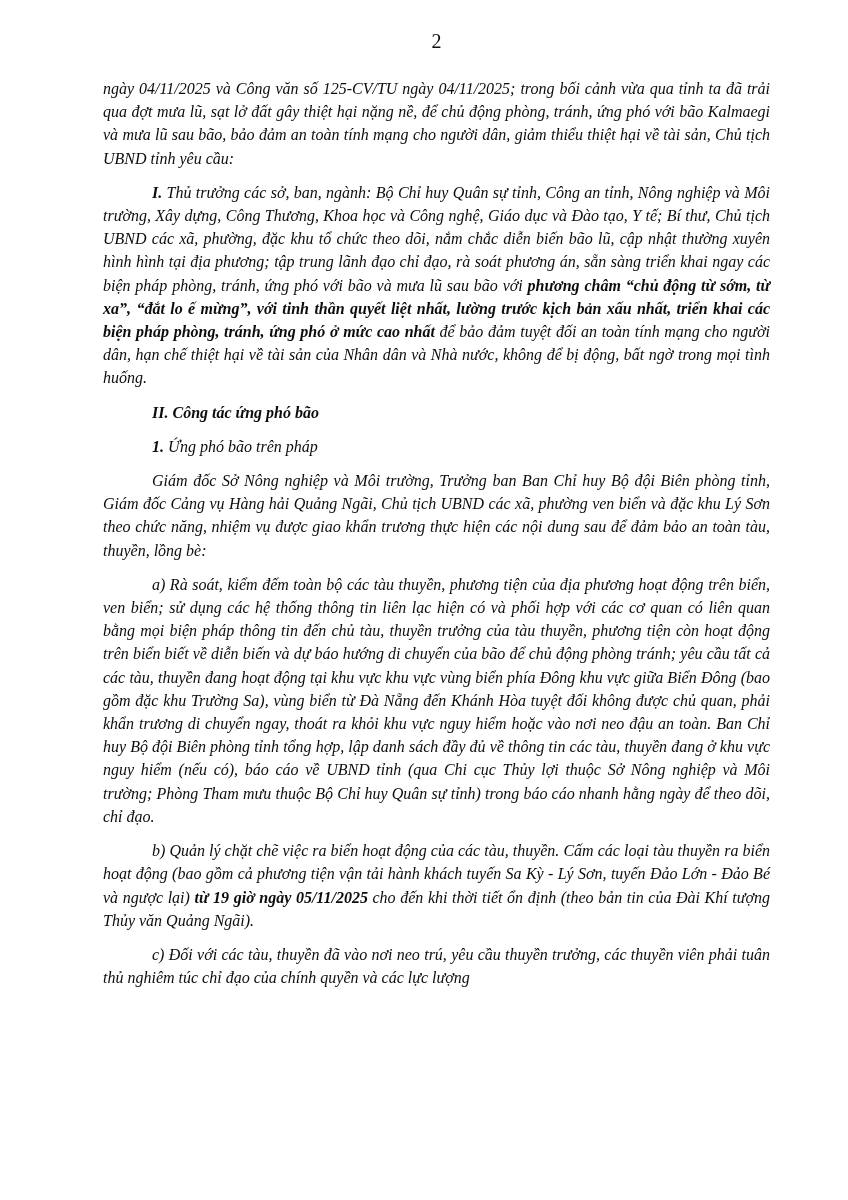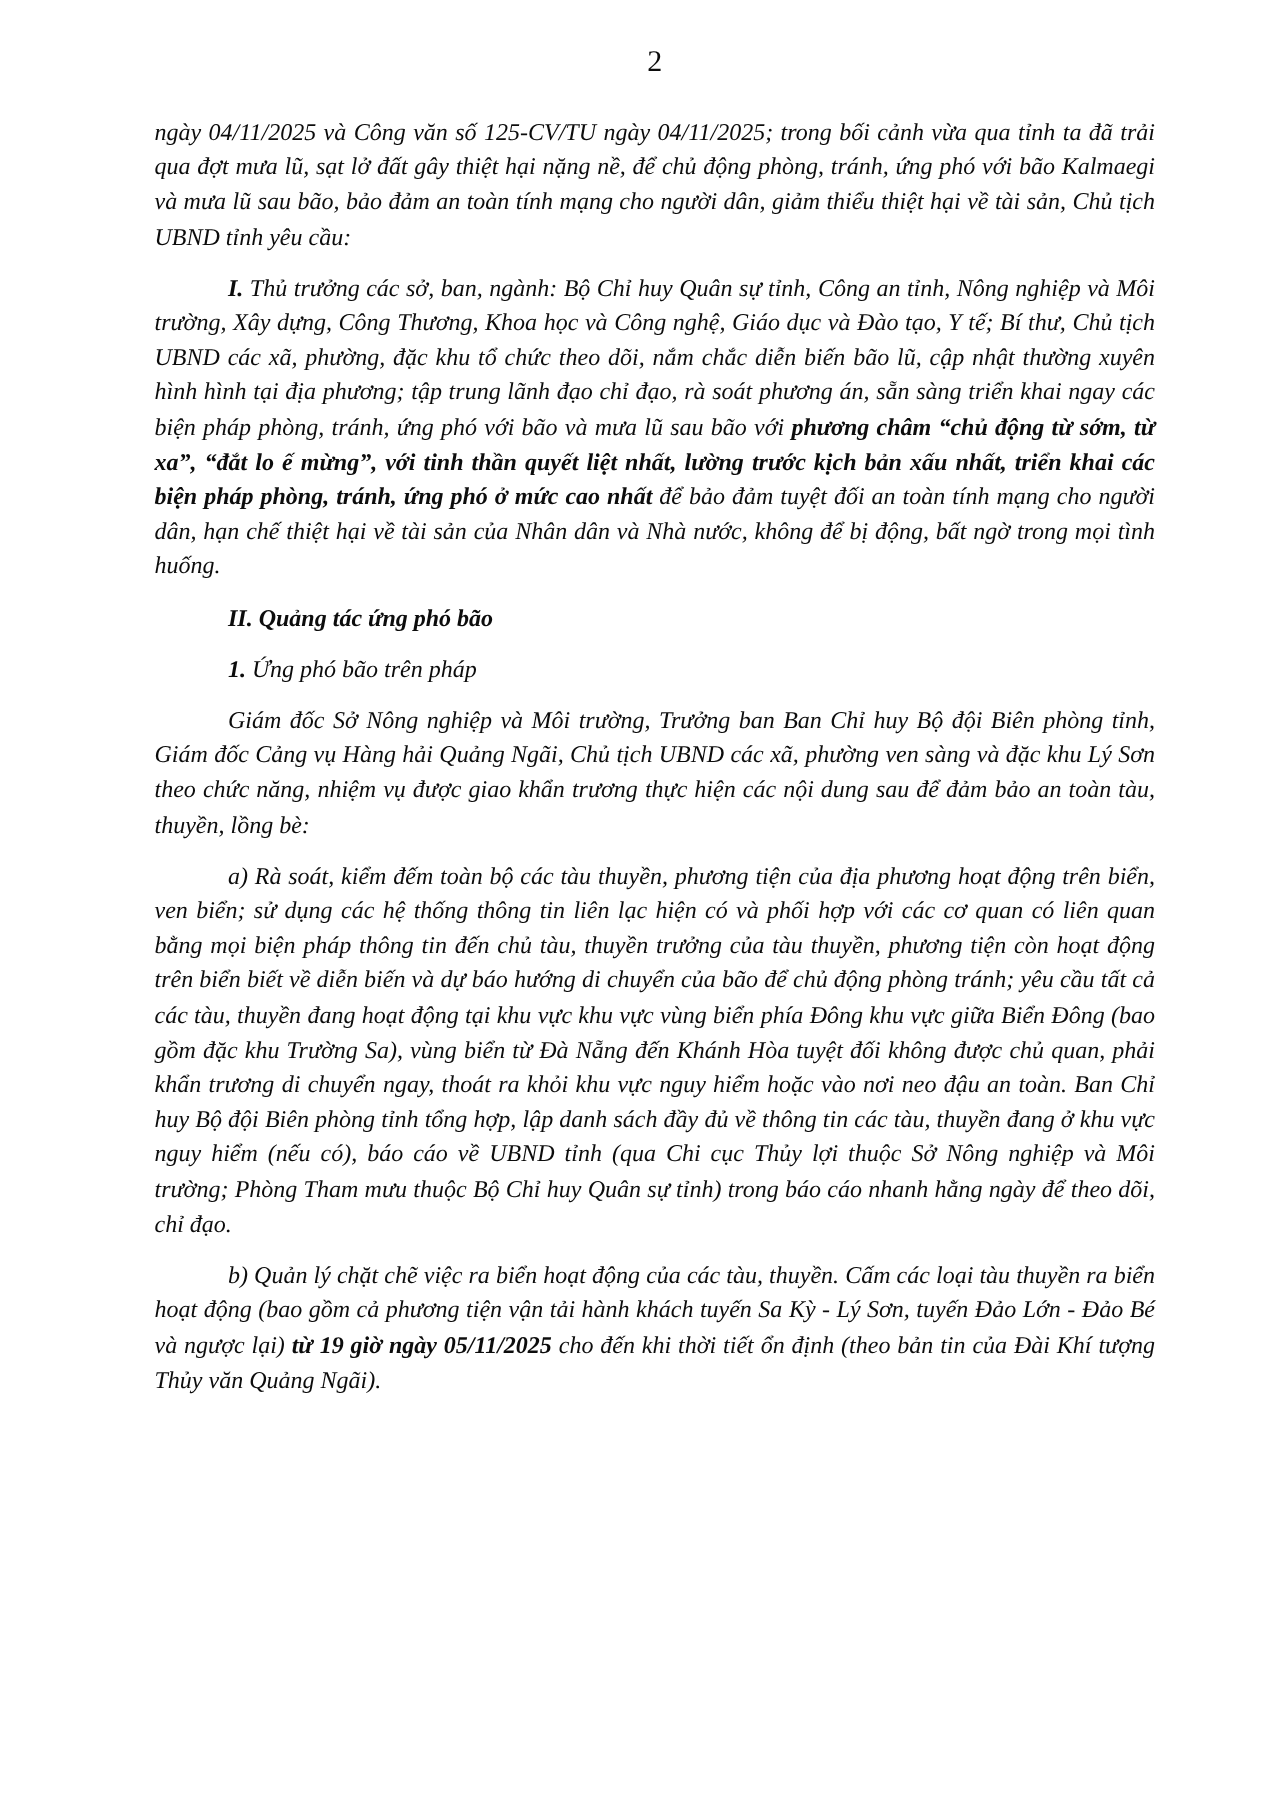--- a/index.html
+++ b/index.html
@@ -58,19 +58,20 @@
   }
 </style>
 </head>
 <body>
 
 <div class="sheet">
   <div class="page-number">2</div>
   <div class="doc-body" id="doc-body">
       <p class="para first"><span>ngày 04/11/2025 và Công văn số 125-CV/TU ngày 04/11/2025; trong bối cảnh vừa qua tỉnh ta đã trải qua đợt mưa lũ, sạt lở đất gây thiệt hại nặng nề, để chủ động phòng, tránh, ứng phó với bão Kalmaegi và mưa lũ sau bão, bảo đảm an toàn tính mạng cho người dân, giảm thiểu thiệt hại về tài sản, Chủ tịch UBND tỉnh yêu cầu:</span></p>
       <p class="para indent"><span class="bold">I.</span><span> Thủ trưởng các sở, ban, ngành: Bộ Chỉ huy Quân sự tỉnh, Công an tỉnh, Nông nghiệp và Môi trường, Xây dựng, Công Thương, Khoa học và Công nghệ, Giáo dục và Đào tạo, Y tế; Bí thư, Chủ tịch UBND các xã, phường, đặc khu tổ chức theo dõi, nắm chắc diễn biến bão lũ, cập nhật thường xuyên hình hình tại địa phương; tập trung lãnh đạo chỉ đạo, rà soát phương án, sẵn sàng triển khai ngay các biện pháp phòng, tránh, ứng phó với bão và mưa lũ sau bão với </span><span class="bold">phương châm “chủ động từ sớm, từ xa”, “đắt lo ế mừng”, với tinh thần quyết liệt nhất, lường trước kịch bản xấu nhất, triển khai các biện pháp phòng, tránh, ứng phó ở mức cao nhất</span><span> để bảo đảm tuyệt đối an toàn tính mạng cho người dân, hạn chế thiệt hại về tài sản của Nhân dân và Nhà nước, không để bị động, bất ngờ trong mọi tình huống.</span></p>
-      <p class="para indent"><span class="bold">II. Quảng tác ứng phó bão</span></p>
+      <p class="para indent"><span class="bold">II. Công tác ứng phó bão</span></p>
       <p class="para indent"><span class="bold">1.</span><span> Ứng phó bão trên pháp</span></p>
-      <p class="para indent"><span>Giám đốc Sở Nông nghiệp và Môi trường, Trưởng ban Ban Chỉ huy Bộ đội Biên phòng tỉnh, Giám đốc Cảng vụ Hàng hải Quảng Ngãi, Chủ tịch UBND các xã, phường ven sàng và đặc khu Lý Sơn theo chức năng, nhiệm vụ được giao khẩn trương thực hiện các nội dung sau để đảm bảo an toàn tàu, thuyền, lồng bè:</span></p>
+      <p class="para indent"><span>Giám đốc Sở Nông nghiệp và Môi trường, Trưởng ban Ban Chỉ huy Bộ đội Biên phòng tỉnh, Giám đốc Cảng vụ Hàng hải Quảng Ngãi, Chủ tịch UBND các xã, phường ven biển và đặc khu Lý Sơn theo chức năng, nhiệm vụ được giao khẩn trương thực hiện các nội dung sau để đảm bảo an toàn tàu, thuyền, lồng bè:</span></p>
       <p class="para indent"><span>a) Rà soát, kiểm đếm toàn bộ các tàu thuyền, phương tiện của địa phương hoạt động trên biển, ven biển; sử dụng các hệ thống thông tin liên lạc hiện có và phối hợp với các cơ quan có liên quan bằng mọi biện pháp thông tin đến chủ tàu, thuyền trưởng của tàu thuyền, phương tiện còn hoạt động trên biển biết về diễn biến và dự báo hướng di chuyển của bão để chủ động phòng tránh; yêu cầu tất cả các tàu, thuyền đang hoạt động tại khu vực khu vực vùng biển phía Đông khu vực giữa Biển Đông (bao gồm đặc khu Trường Sa), vùng biển từ Đà Nẵng đến Khánh Hòa tuyệt đối không được chủ quan, phải khẩn trương di chuyển ngay, thoát ra khỏi khu vực nguy hiểm hoặc vào nơi neo đậu an toàn. Ban Chỉ huy Bộ đội Biên phòng tỉnh tổng hợp, lập danh sách đầy đủ về thông tin các tàu, thuyền đang ở khu vực nguy hiểm (nếu có), báo cáo về UBND tỉnh (qua Chi cục Thủy lợi thuộc Sở Nông nghiệp và Môi trường; Phòng Tham mưu thuộc Bộ Chỉ huy Quân sự tỉnh) trong báo cáo nhanh hằng ngày để theo dõi, chỉ đạo.</span></p>
       <p class="para indent"><span>b) Quản lý chặt chẽ việc ra biển hoạt động của các tàu, thuyền. Cấm các loại tàu thuyền ra biển hoạt động (bao gồm cả phương tiện vận tải hành khách tuyến Sa Kỳ - Lý Sơn, tuyến Đảo Lớn - Đảo Bé và ngược lại) </span><span class="bold">từ 19 giờ ngày 05/11/2025</span><span> cho đến khi thời tiết ổn định (theo bản tin của Đài Khí tượng Thủy văn Quảng Ngãi).</span></p>
+      <p class="para indent"><span>c) Đối với các tàu, thuyền đã vào nơi neo trú, yêu cầu thuyền trưởng, các thuyền viên phải tuân thủ nghiêm túc chỉ đạo của chính quyền và các lực lượng</span></p>
     </div>
 </div>
 
 </body></html>

